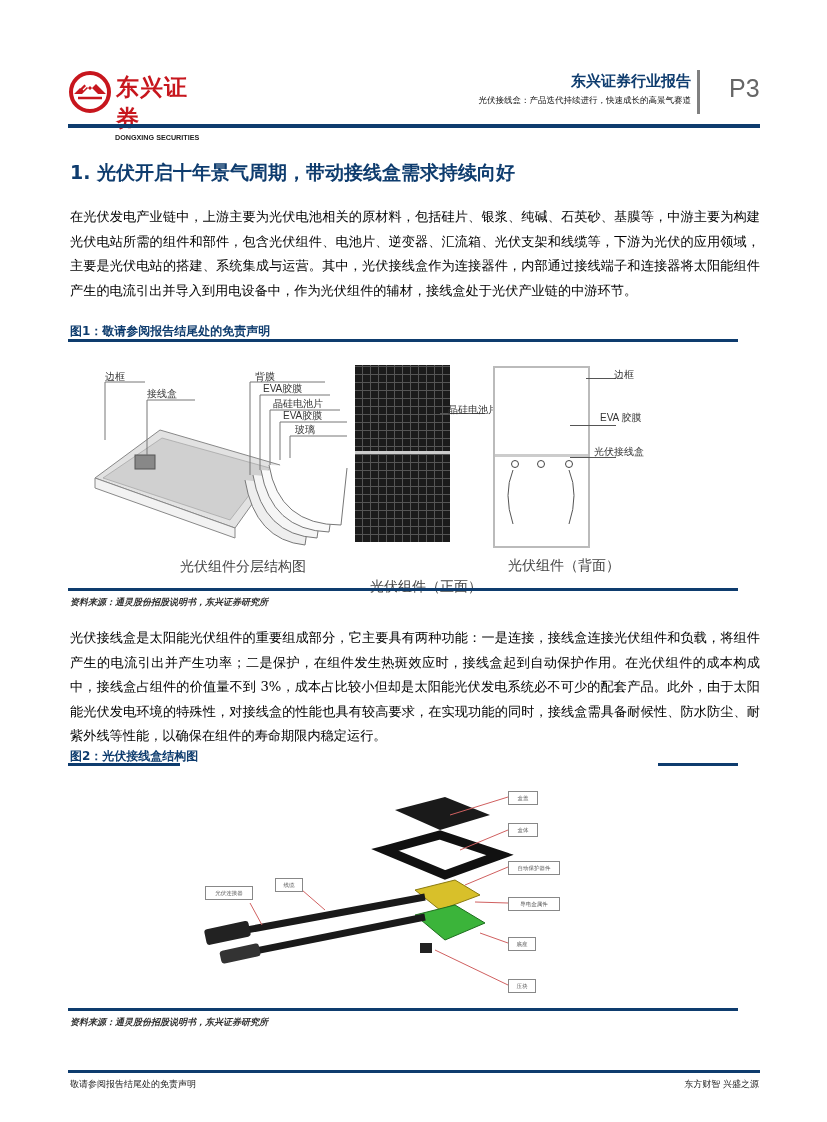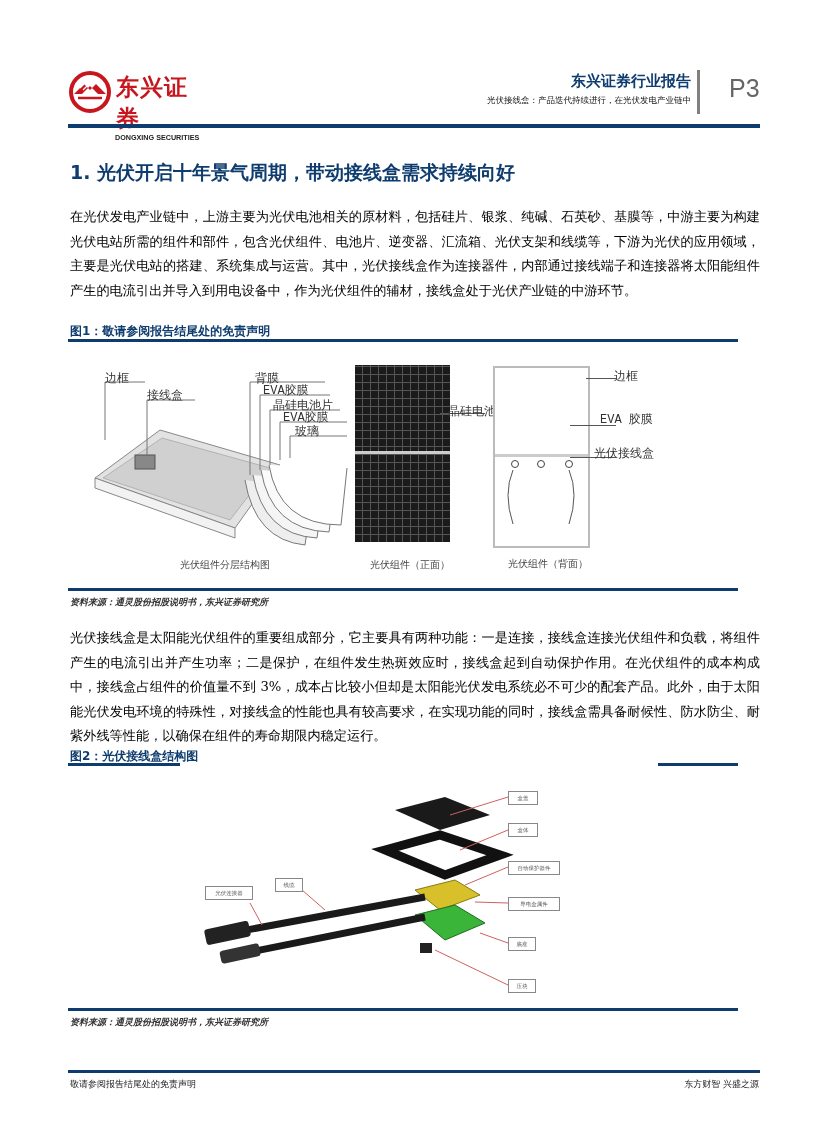--- a/index.html
+++ b/index.html
@@ -21,43 +21,43 @@
   
   .h1 { left: 70px; top: 160px; font-family: "DejaVu Sans", sans-serif; font-weight: bold;
         font-size: 19px; color: #0e3c6e; text-align: center; }
   .para { left: 70px; width: 690px; font-size: 13.2px; line-height: 24.5px; text-align: justify;
           text-indent: 0; color: #000000; }
   .p1 { top: 205px; }
   .p2 { top: 626px; }
   .fig-title { left: 70px; font-family: "DejaVu Sans", sans-serif; font-weight: bold; font-size: 12px; color: #0e3c6e; }
   .rule-fig { height: 3px; background: #0e3c6e; }
   .src { left: 70px; font-size: 9px; font-style: italic; color: #333; font-weight: bold; }
-  .cap { font-family: Liberation Sans, sans-serif; font-size: 10px; color: #444; }
-  .lbl { font-family: Liberation Mono, monospace; font-size: 12px; color: #333; }
+  .cap { font-family: Liberation Sans, sans-serif; font-size: 14px; color: #444; }
+  .lbl { font-family: Liberation Sans, sans-serif; font-size: 10px; color: #333; }
   .lbox { position: absolute; border: 1px solid #888; background: #fff; font-family: "DejaVu Sans", sans-serif;
           font-size: 5.5px; color: #555; text-align: center; line-height: 12px; height: 12px; }
   .footer-rule { left: 68px; top: 1070px; width: 692px; height: 3px; background: #0e3c6e; }
   .footer-l { left: 70px; top: 1078px; font-size: 9px; color: #222; }
   .footer-r { right: 68px; top: 1078px; font-size: 9px; color: #222; }
 </style>
 </head>
 <body>
 
 <div class="abs logo-wrap">
   <svg class="abs" style="left:0;top:0" width="44" height="44" viewBox="0 0 44 44">
     <circle cx="22" cy="22" r="19" fill="none" stroke="#c7161d" stroke-width="4"></circle>
     <path d="M6 24 L16 14 L22 20 L28 14 L38 24 L30 24 L22 16 L14 24 Z" fill="#c7161d"></path>
     <path d="M10 28 L34 28" stroke="#c7161d" stroke-width="2.5"></path>
     <path d="M12 18 L20 10 M15 20 L23 12" stroke="#fff" stroke-width="1.2"></path>
   </svg>
   <div class="abs logo-cn">东兴证券</div>
   <div class="abs logo-en">DONGXING SECURITIES</div>
 </div>
 <div class="abs hdr-title">东兴证券行业报告</div>
-<div class="abs hdr-sub">光伏接线盒：产品迭代持续进行，在光伏发电产业链中</div>
+<div class="abs hdr-sub">光伏接线盒：产品迭代持续进行，快速成长的高景气赛道</div>
 <div class="abs hdr-sep"></div>
 <div class="abs hdr-page">P3</div>
 <div class="abs rule-top"></div>
 
 <div class="abs h1">1. 光伏开启十年景气周期，带动接线盒需求持续向好</div>
 <div class="abs para p1">在光伏发电产业链中，上游主要为光伏电池相关的原材料，包括硅片、银浆、纯碱、石英砂、基膜等，中游主要为构建光伏电站所需的组件和部件，包含光伏组件、电池片、逆变器、汇流箱、光伏支架和线缆等，下游为光伏的应用领域，主要是光伏电站的搭建、系统集成与运营。其中，光伏接线盒作为连接器件，内部通过接线端子和连接器将太阳能组件产生的电流引出并导入到用电设备中，作为光伏组件的辅材，接线盒处于光伏产业链的中游环节。</div>
 
 <div class="abs fig-title" style="top:323px">图1：敬请参阅报告结尾处的免责声明</div>
 <div class="abs rule-fig" style="left:68px;top:339px;width:670px"></div>
 
@@ -95,21 +95,21 @@
   <div class="abs lbl" style="left:210px;top:63px">玻璃</div>
   <div class="abs cap" style="left:95px;top:198px">光伏组件分层结构图</div>
 </div>
 
 <div class="abs" style="left:355px;top:365px;width:95px;height:177px;background:#1b1b1b;
      background-image: repeating-linear-gradient(90deg, transparent 0 7px, #555 7px 8px), repeating-linear-gradient(0deg, transparent 0 7px, #555 7px 8px);">
   <div class="abs" style="left:0;top:86px;width:95px;height:3px;background:#ccc"></div>
 </div>
 <div class="abs" style="left:440px;top:413px;width:45px;height:1px;background:#555"></div>
 <div class="abs lbl" style="left:448px;top:403px">晶硅电池片</div>
-<div class="abs cap" style="left:370px;top:558px">光伏组件（正面）</div>
+<div class="abs cap" style="left:370px;top:578px">光伏组件（正面）</div>
 
 <div class="abs" style="left:493px;top:366px;width:93px;height:178px;border:2px solid #bbb;background:#fff">
   <div class="abs" style="left:0;top:86px;width:93px;height:3px;background:#ccc"></div>
   <div class="abs" style="left:16px;top:92px;width:6px;height:6px;border-radius:50%;border:1px solid #444"></div>
   <div class="abs" style="left:42px;top:92px;width:6px;height:6px;border-radius:50%;border:1px solid #444"></div>
   <div class="abs" style="left:70px;top:92px;width:6px;height:6px;border-radius:50%;border:1px solid #444"></div>
   <svg class="abs" style="left:0;top:96px" width="93" height="70">
       <path d="M18 6 Q8 30 18 60" stroke="#555" fill="none"></path>
       <path d="M74 6 Q84 30 74 60" stroke="#555" fill="none"></path>
     </svg>

